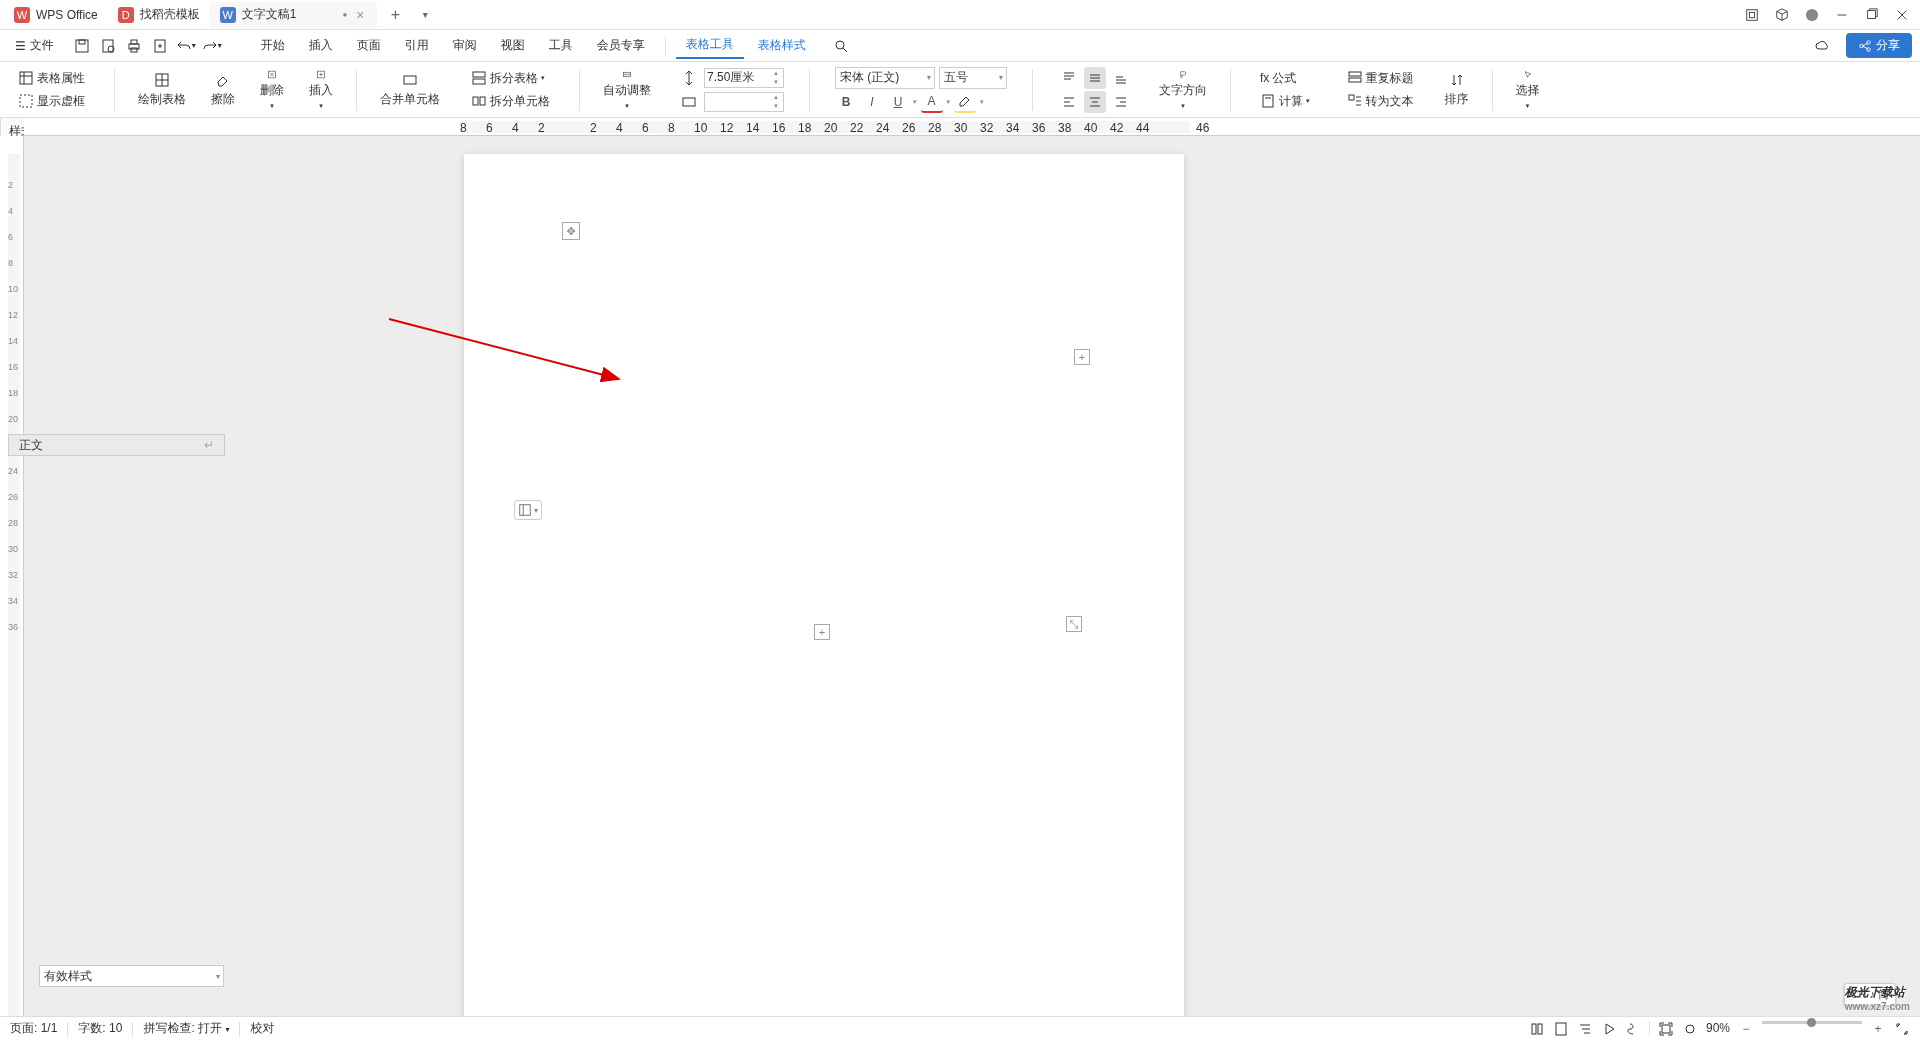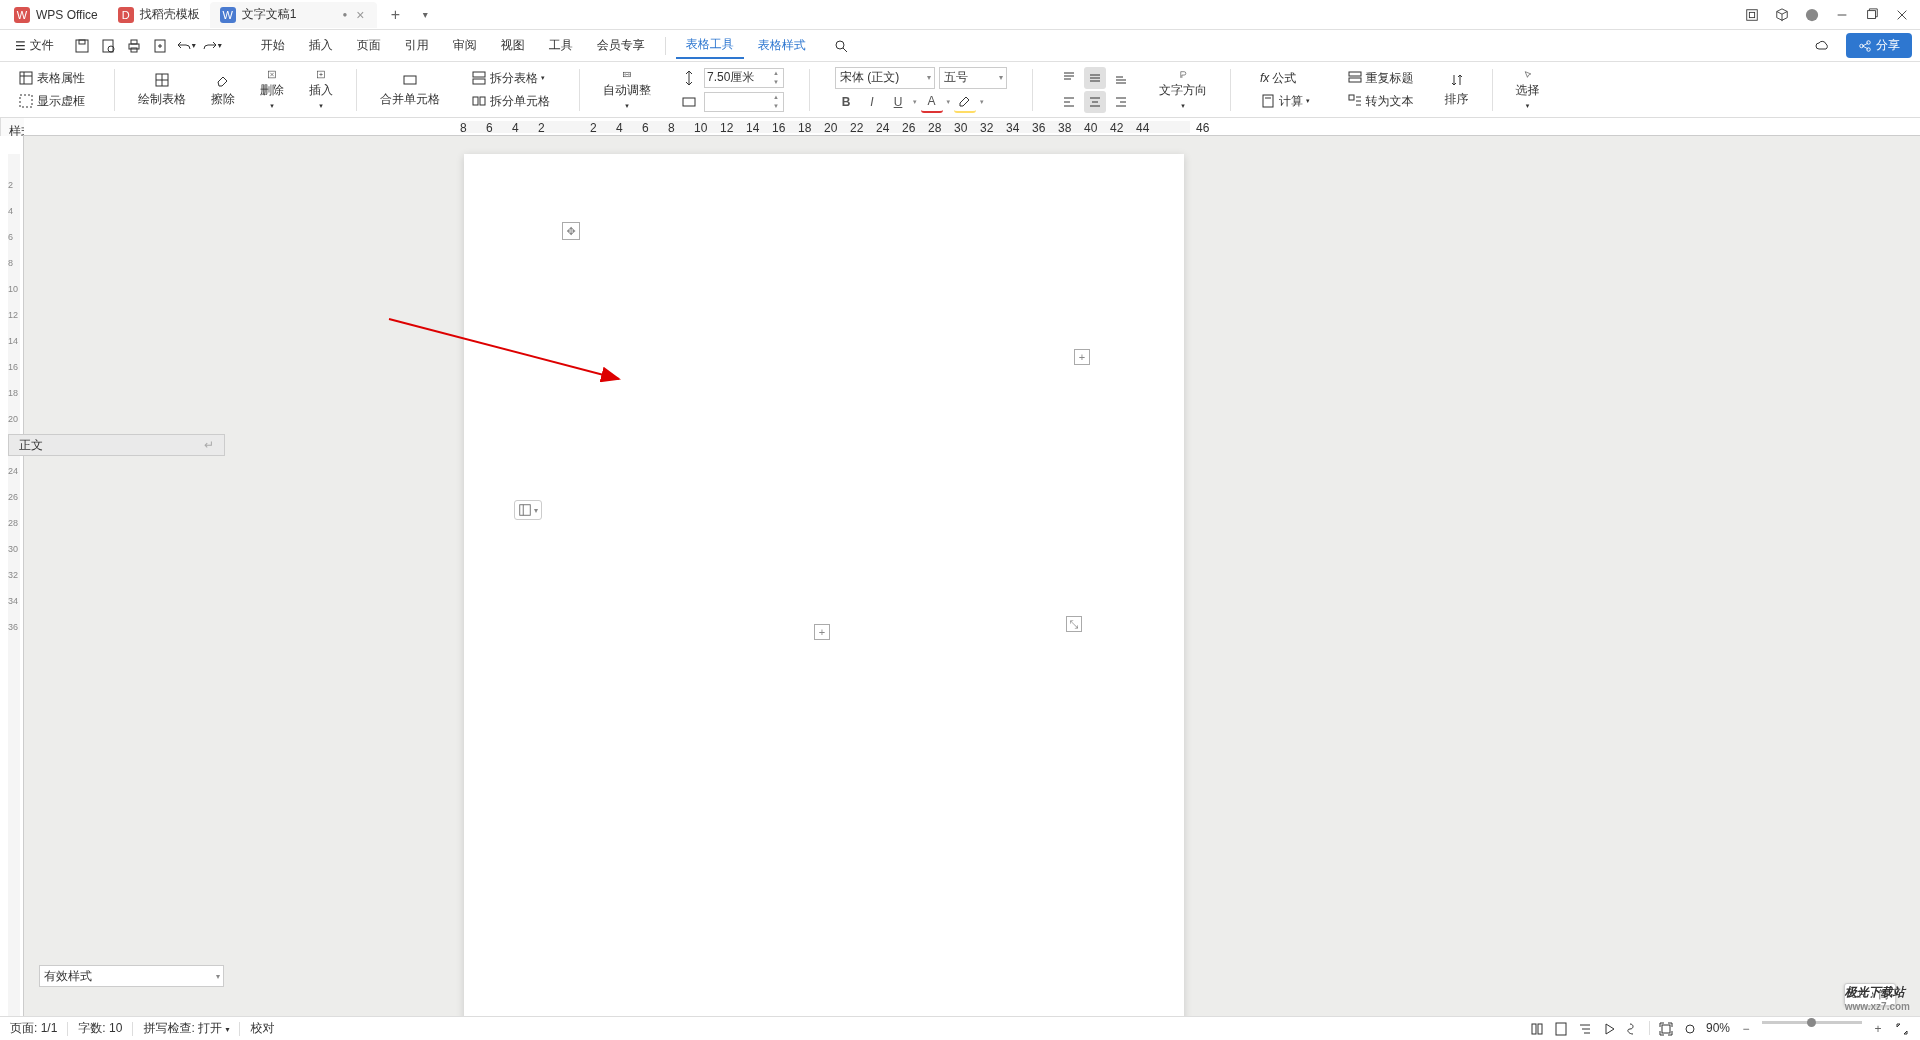--- a/index.html
+++ b/index.html
@@ -411,21 +411,21 @@
   <div class="rbtn stacked">
       <svg viewBox="0 0 16 16" fill="none" stroke="currentColor">
         <path d="M4 3h6a3 3 0 010 6H6v5M4 3v11"></path>
       </svg>
       <span>文字方向</span>
       <span style="font-size:7px">▾</span>
     </div>
   <div class="sep"></div>
   <div class="rgroup">
     <div class="rbtn">
-        <span style="font-style:italic">fx</span>
+        <span style="">fx</span>
         <span>公式</span>
       </div>
     <div class="rbtn">
         <svg viewBox="0 0 16 16" fill="none" stroke="currentColor">
           <rect x="3" y="2" width="10" height="12"></rect>
           <line x1="5" y1="5" x2="11" y2="5"></line>
         </svg>
         <span>计算</span>
         <span style="font-size:7px">▾</span>
       </div>

